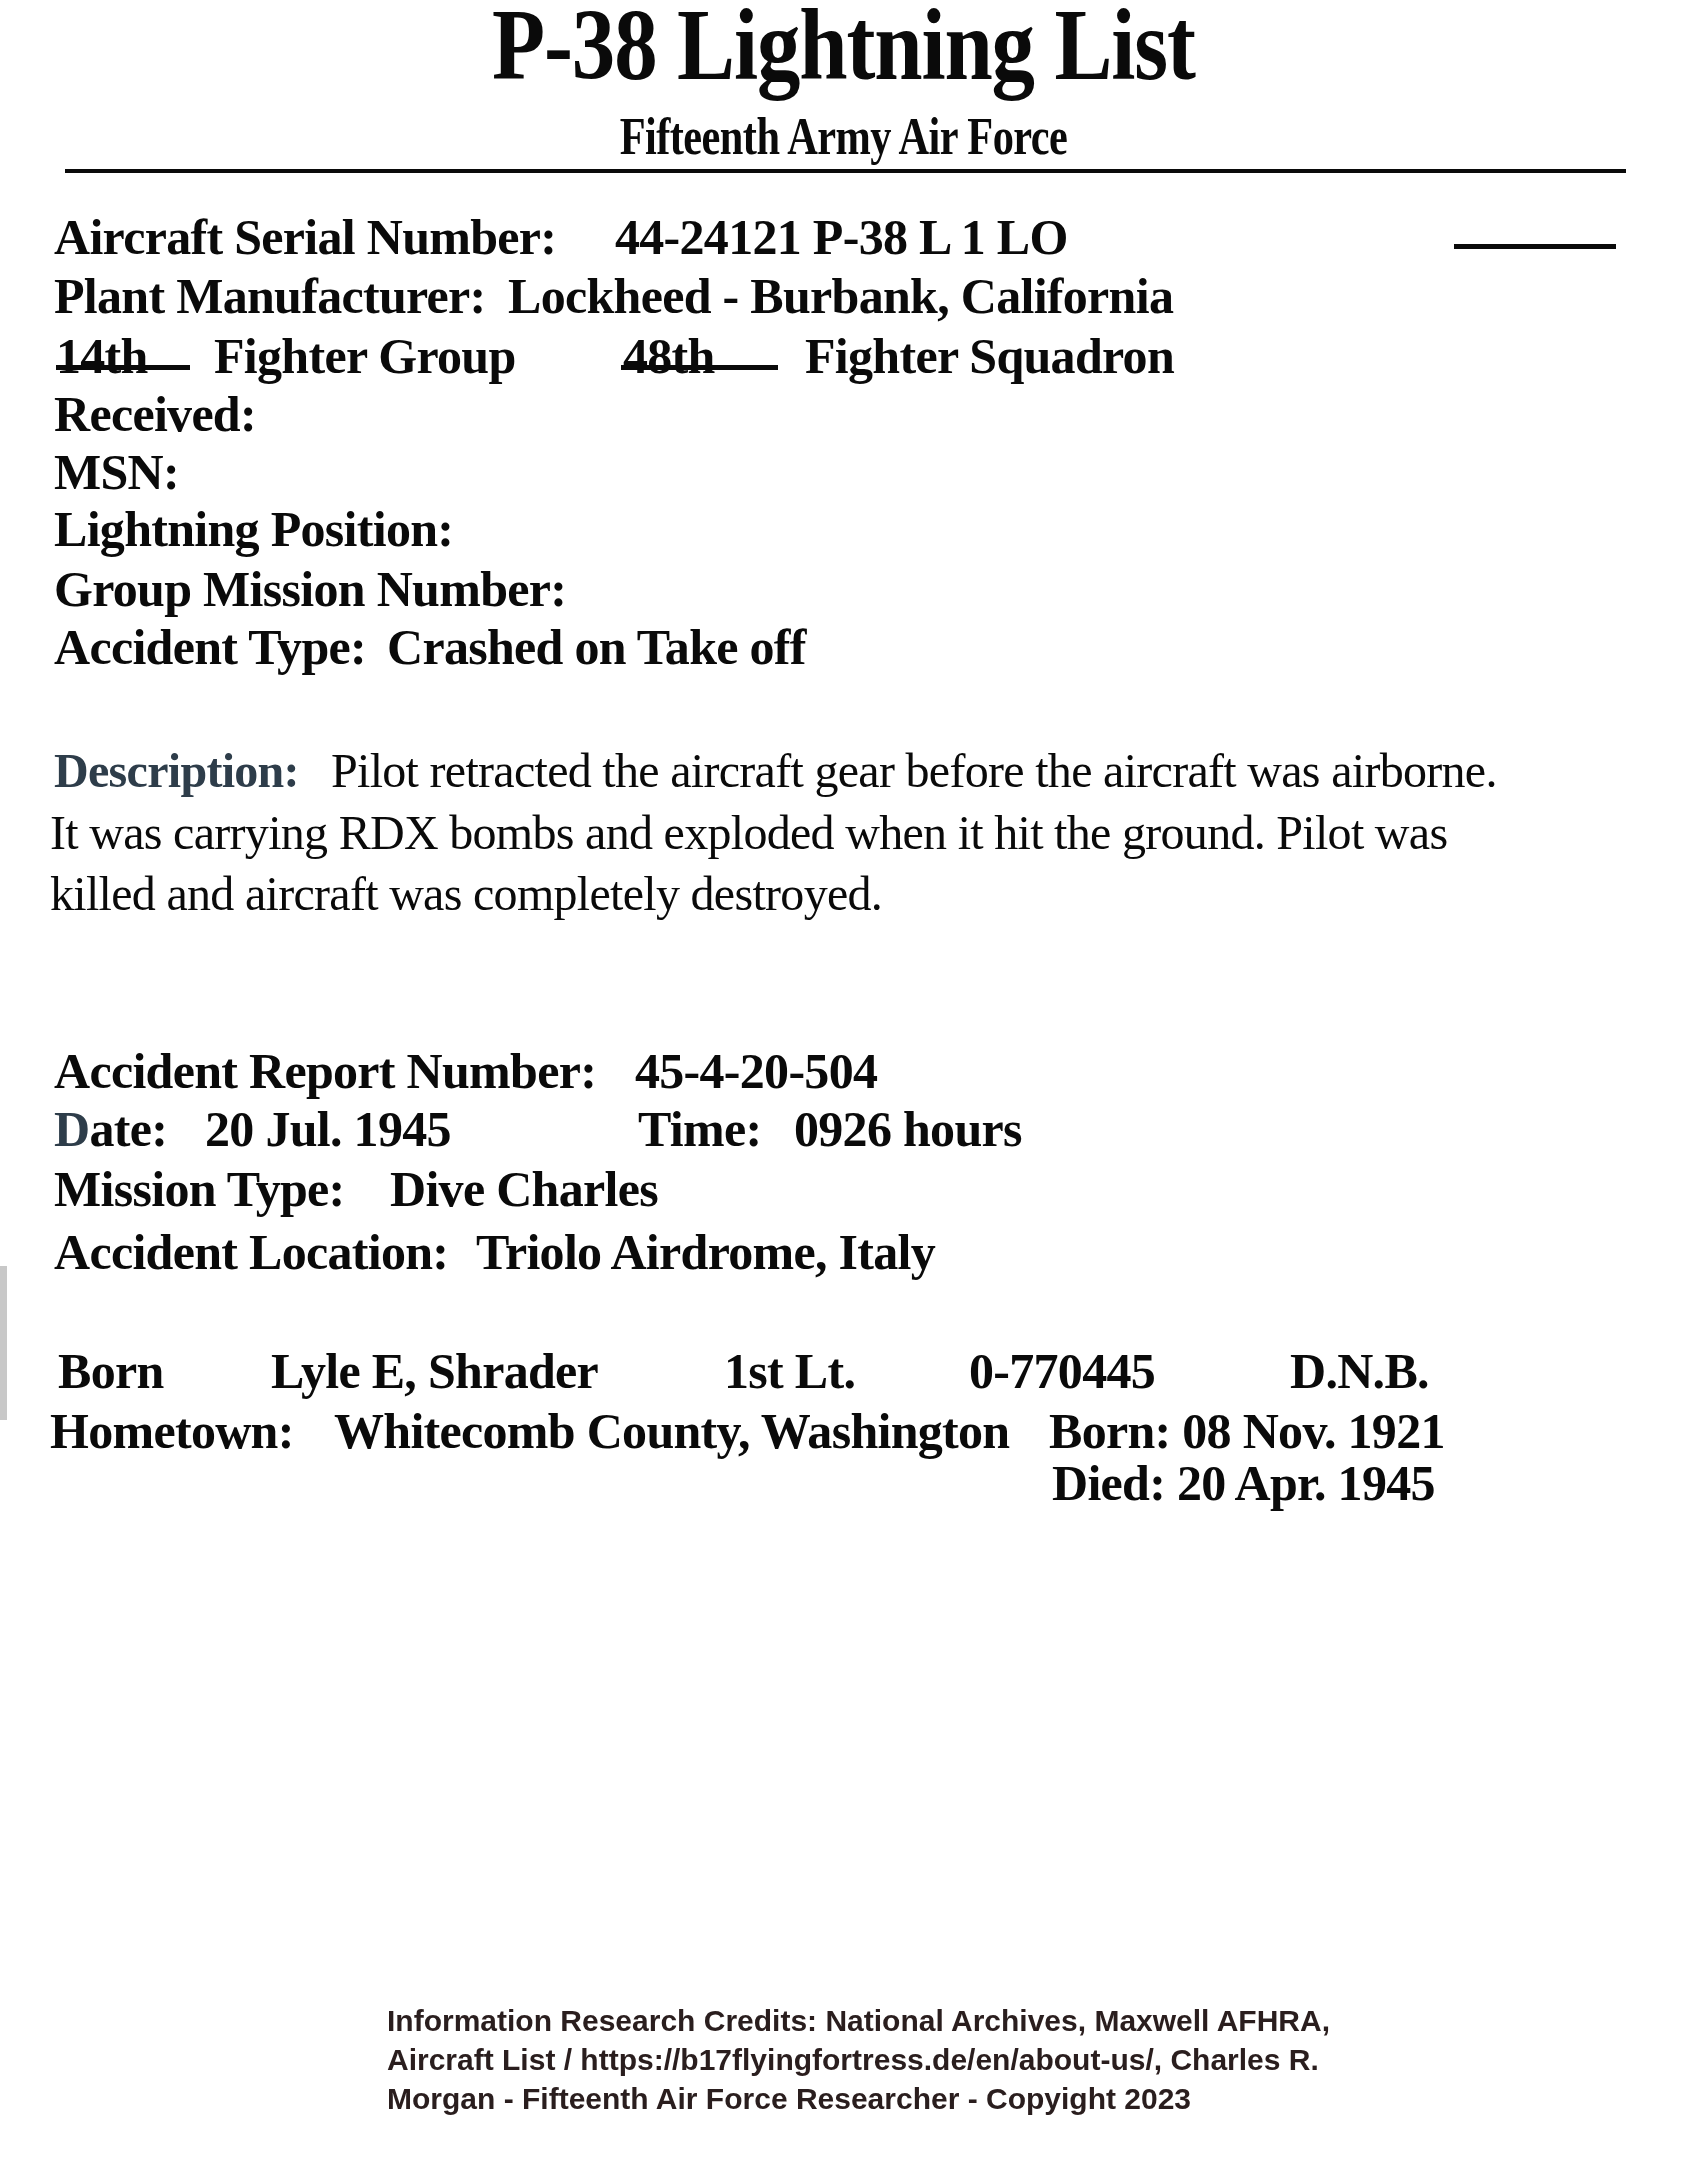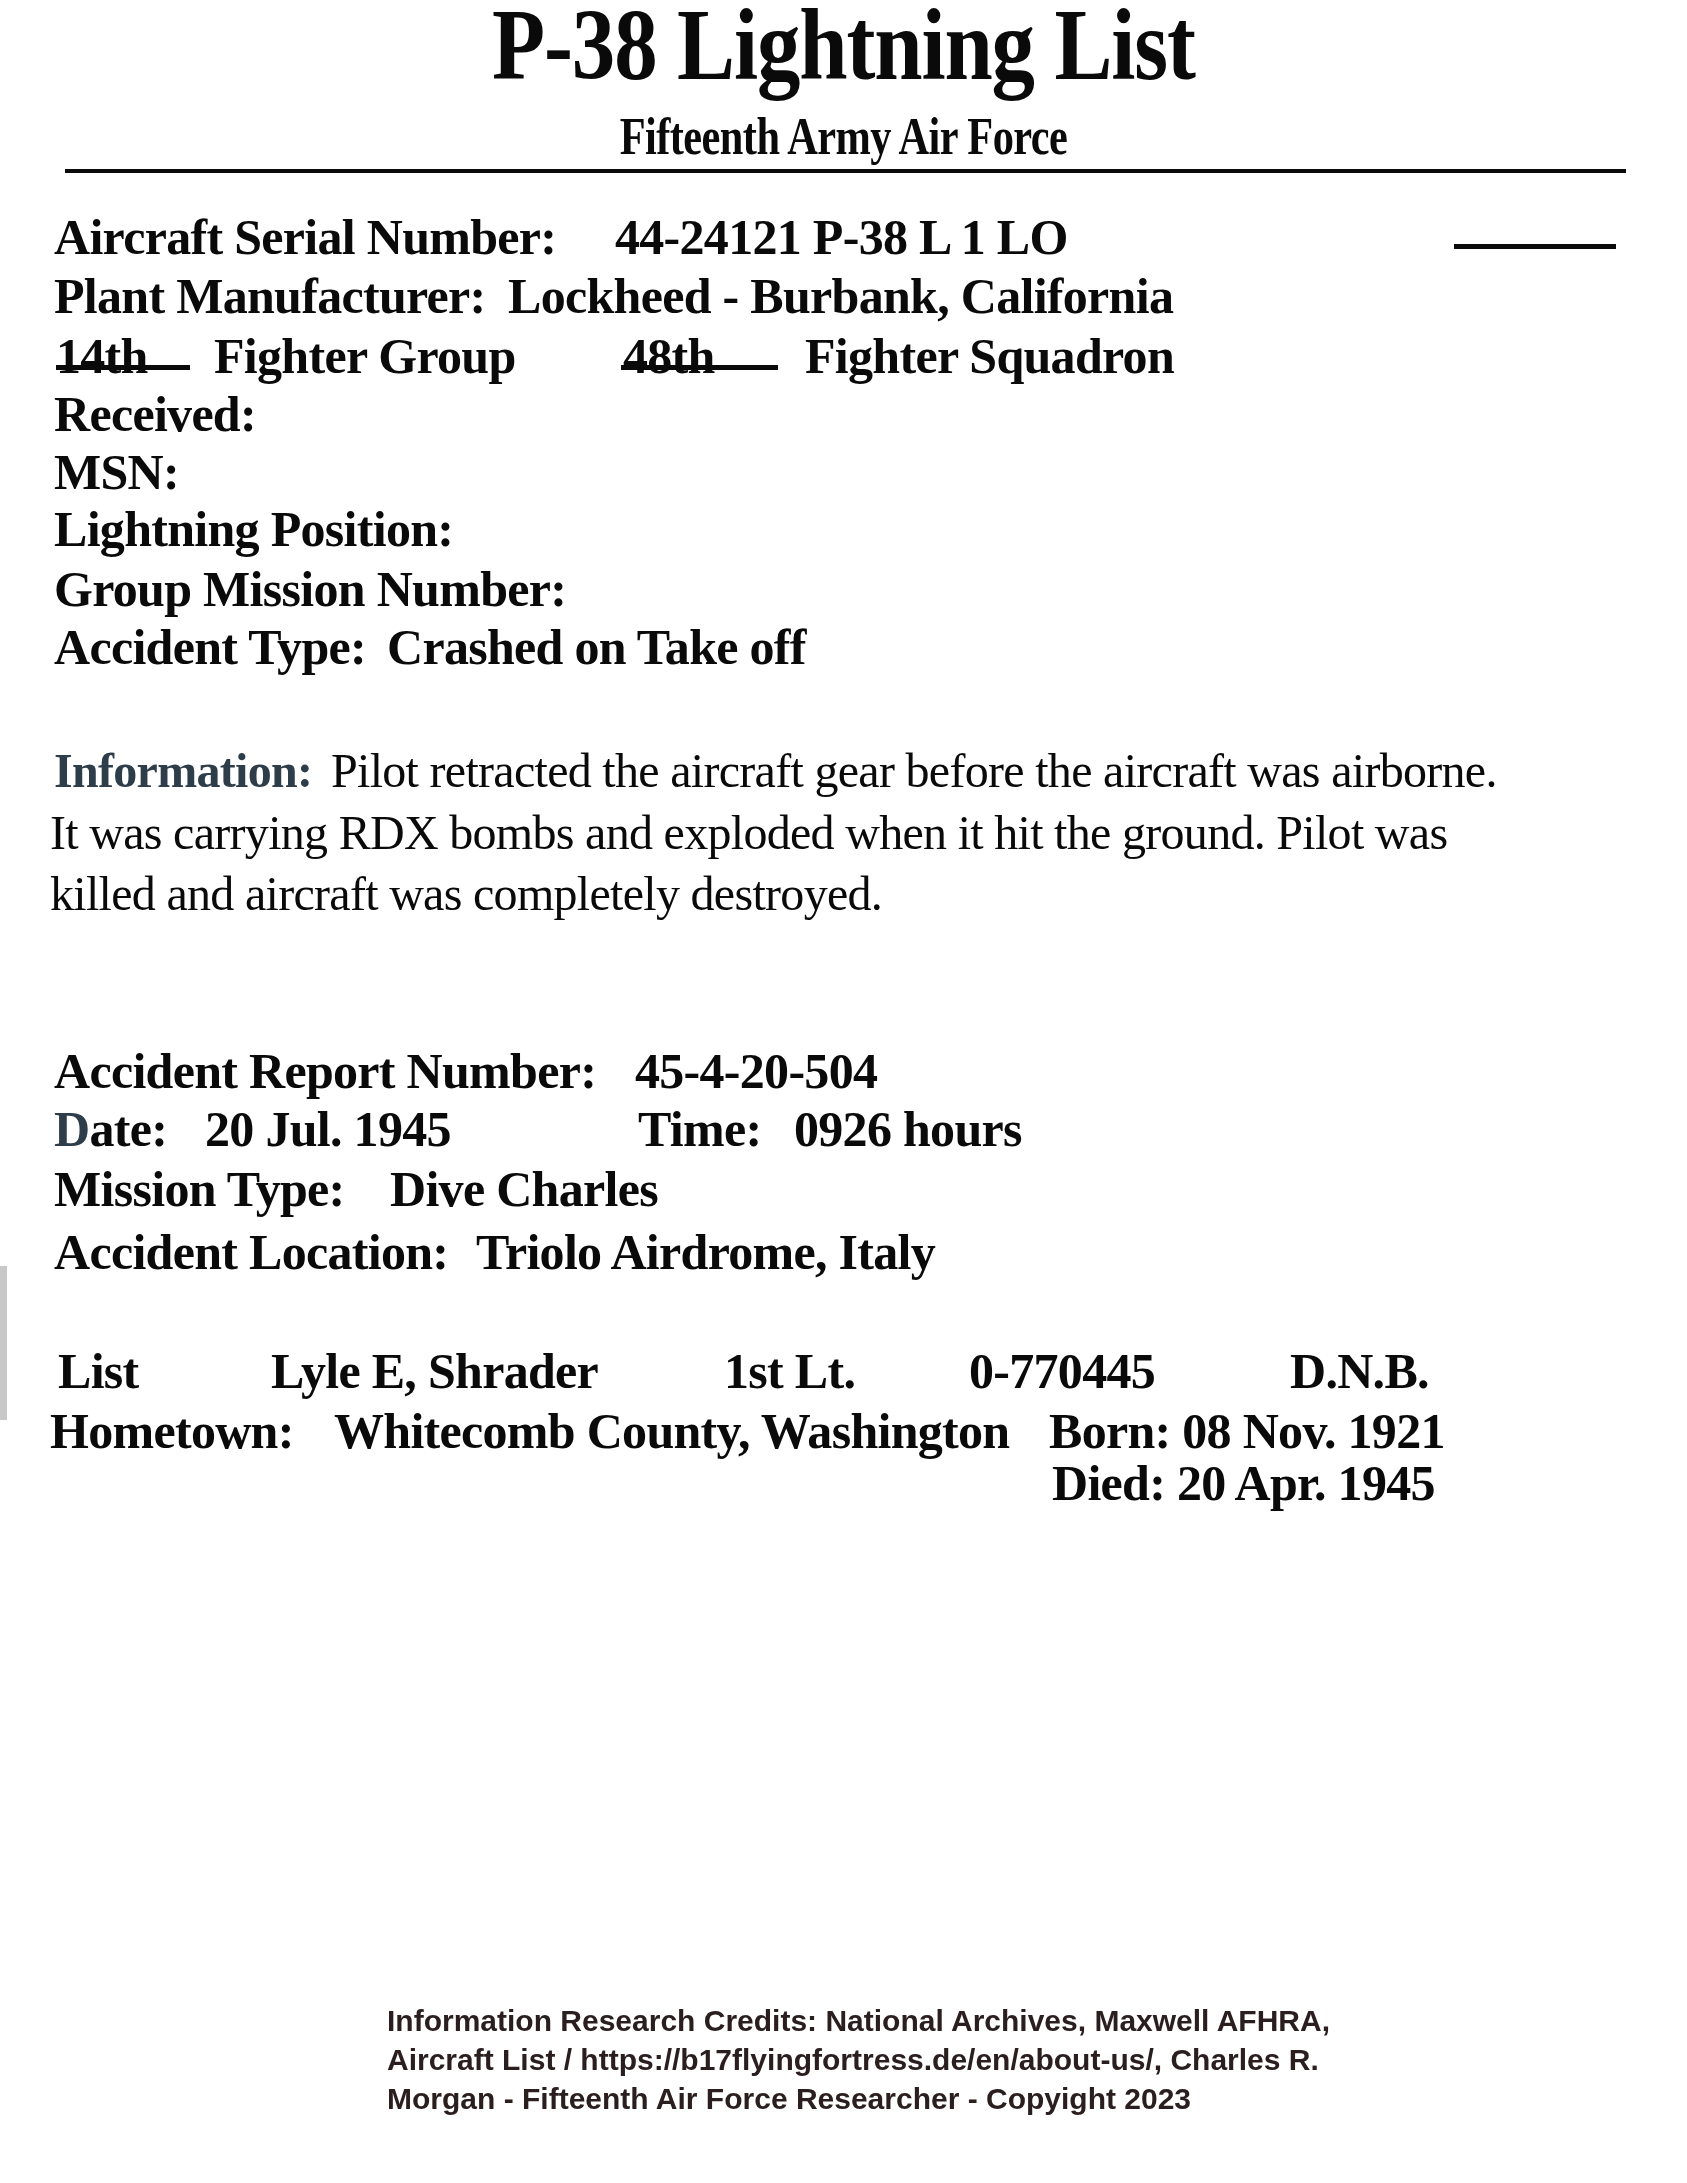--- a/index.html
+++ b/index.html
@@ -99,21 +99,21 @@
   <div class="row" style="top:544px">
     <span class="seg" style="left:54px">Group Mission Number:</span>
   </div>
 
   <div class="row" style="top:602px">
     <span class="seg" style="left:54px">Accident Type:</span>
     <span class="seg" style="left:387px">Crashed on Take off</span>
   </div>
 
   <div class="row desc-row" style="top:726px">
-    <span class="seg desc-label" style="left:54px">Information:</span>
+    <span class="seg desc-label" style="left:54px">Description:</span>
     <span class="seg" style="left:331px">Pilot retracted the aircraft gear before the aircraft was airborne.</span>
   </div>
   <div class="row desc-row" style="top:788px">
     <span class="seg" style="left:50px">It was carrying RDX bombs and exploded when it hit the ground. Pilot was</span>
   </div>
   <div class="row desc-row" style="top:849px">
     <span class="seg" style="left:50px">killed and aircraft was completely destroyed.</span>
   </div>
 
   <div class="row" style="top:1026px">
@@ -132,21 +132,21 @@
     <span class="seg" style="left:54px">Mission Type:</span>
     <span class="seg" style="left:390px">Dive Charles</span>
   </div>
 
   <div class="row" style="top:1207px">
     <span class="seg" style="left:54px">Accident Location:</span>
     <span class="seg" style="left:476px">Triolo Airdrome, Italy</span>
   </div>
 
   <div class="row" style="top:1326px">
-    <span class="seg" style="left:58px">List</span>
+    <span class="seg" style="left:58px">Born</span>
     <span class="seg" style="left:271px">Lyle E, Shrader</span>
     <span class="seg" style="left:724px">1st Lt.</span>
     <span class="seg" style="left:969px">0-770445</span>
     <span class="seg" style="left:1290px">D.N.B.</span>
   </div>
 
   <div class="row" style="top:1386px">
     <span class="seg" style="left:50px">Hometown:</span>
     <span class="seg" style="left:334px">Whitecomb County, Washington</span>
     <span class="seg" style="left:1049px">Born: 08 Nov. 1921</span>

